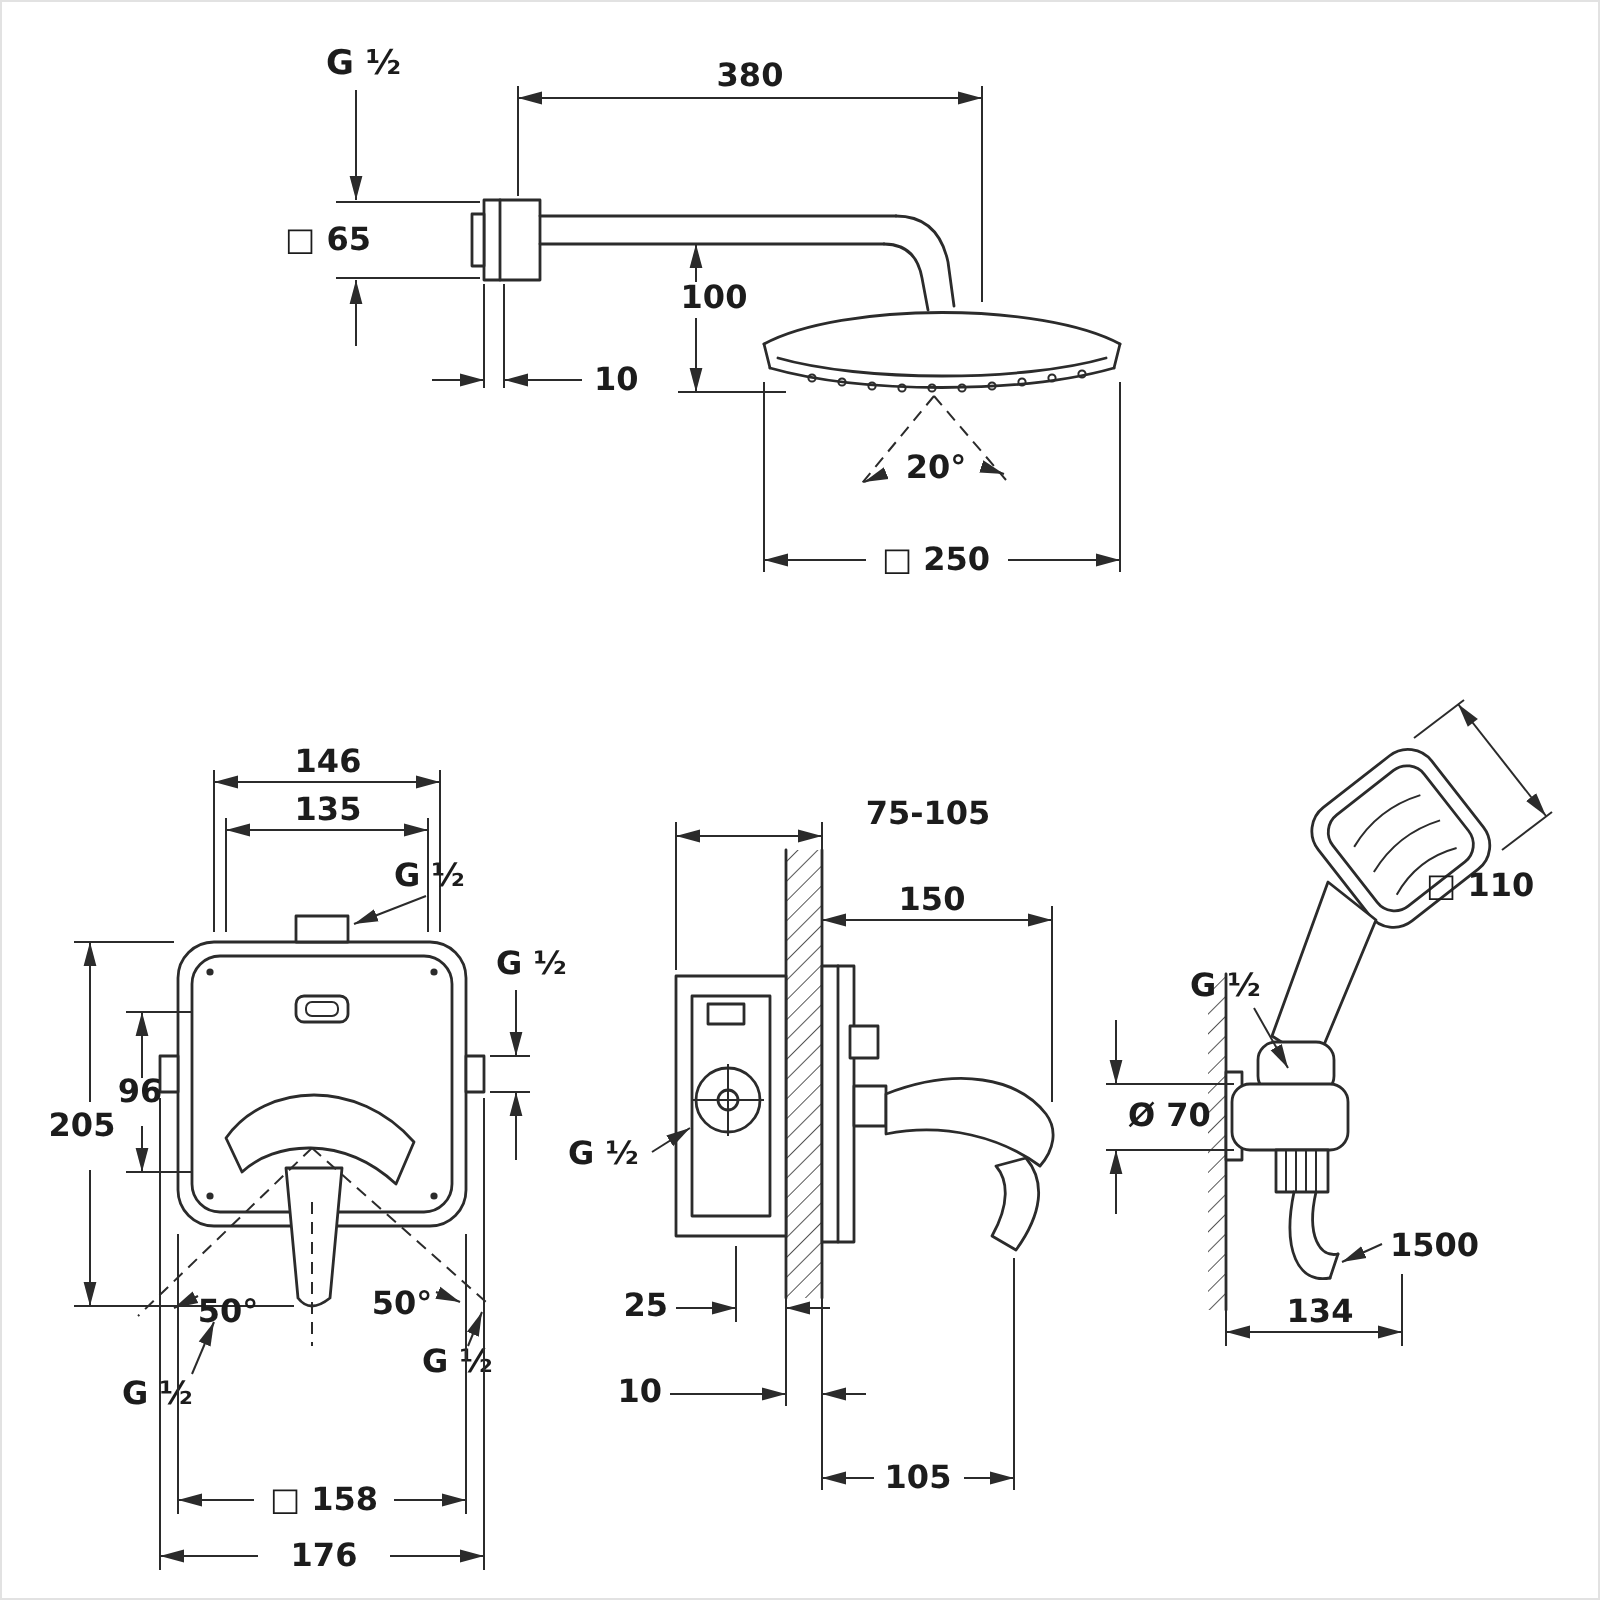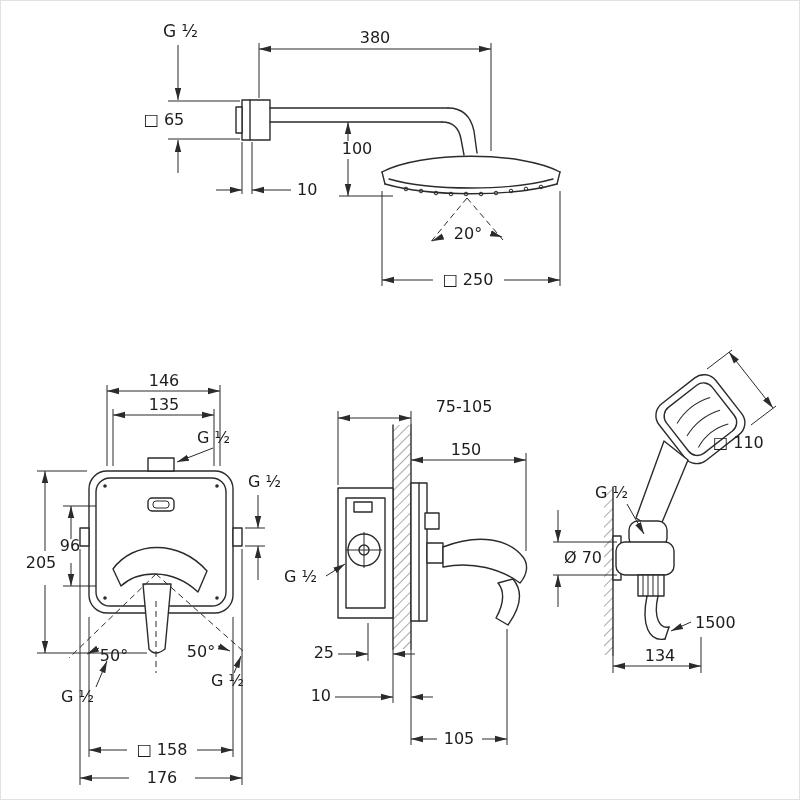--- a/index.html
+++ b/index.html
@@ -1,16 +1,16 @@
 <!DOCTYPE html>
 <html><head>
 <meta charset="utf-8">
 <style>
   html,body{margin:0;padding:0;background:#fff;}
-  .canvas{width:800px;height:800px;box-sizing:border-box;border:1px solid #e2e2e2;background:#fff;}
+  .canvas{width:800px;height:800px;box-sizing:border-box;border:1px solid #e2e2e2;background:#fff;font-weight:bold;}
   svg{display:block;}
   text{font-family:"DejaVu Sans","Liberation Sans",sans-serif;font-size:16px;fill:#1c1c1c;}
   .big{font-size:17px;}
   .o{fill:none;stroke:#2b2b2b;stroke-width:1.4;stroke-linejoin:round;stroke-linecap:round;}
   .fw{fill:#fff;stroke:#2b2b2b;stroke-width:1.4;stroke-linejoin:round;}
   .d{fill:none;stroke:#2b2b2b;stroke-width:1;}
   .x{fill:none;stroke:#2b2b2b;stroke-width:1;stroke-dasharray:6 4;}
   .dot{fill:#2b2b2b;}
 </style>
 </head>

